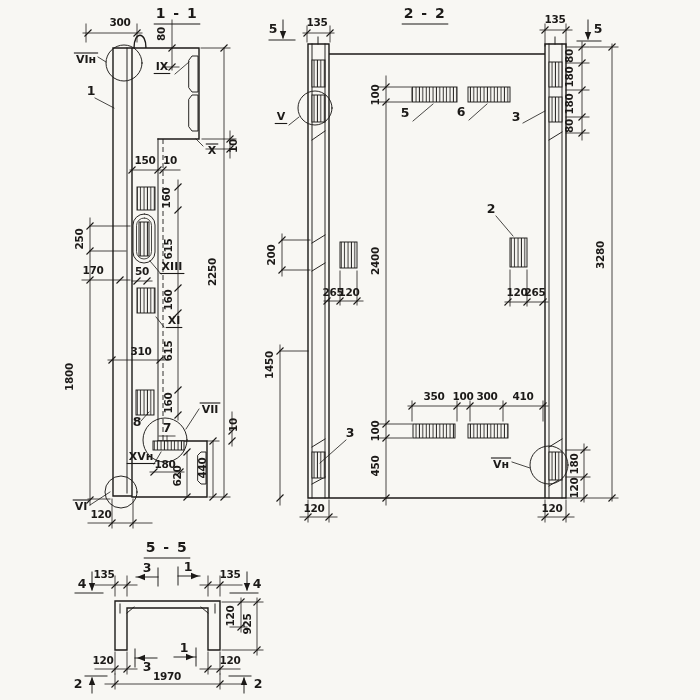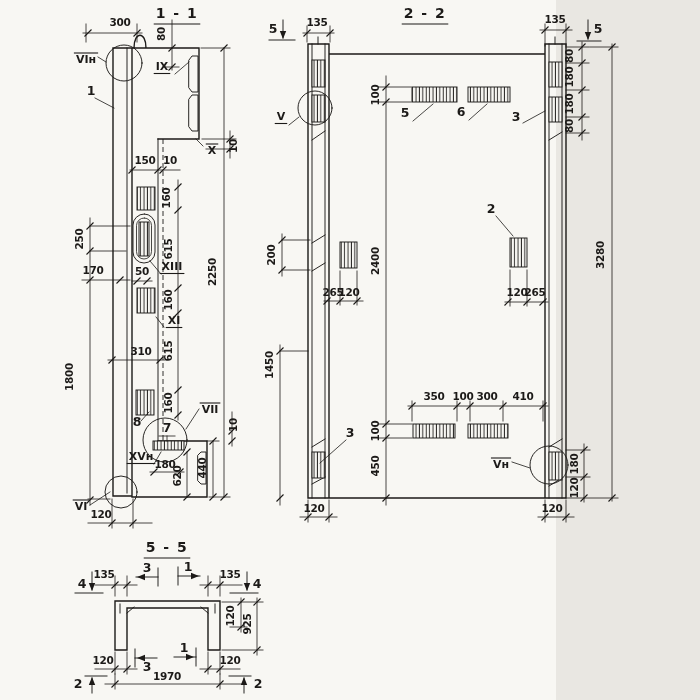--- a/index.html
+++ b/index.html
@@ -1,17 +1,17 @@
 <!DOCTYPE html>
 <html><head>
 <meta charset="utf-8">
 <style>
   html,body{margin:0;padding:0;background:#e9e7e2;}
   .sheet{
-    width:556px;height:700px;position:relative;
+    width:700px;height:700px;position:relative;
     background:#f8f7f3;
     font-family:"DejaVu Sans",sans-serif;
   }
   svg{display:block;}
   svg text{
     fill:#1c1a18;
     text-anchor:middle;
     font-family:"DejaVu Sans",sans-serif;
   }
   .t-title{font-size:14px;font-weight:bold;letter-spacing:1.5px;}

